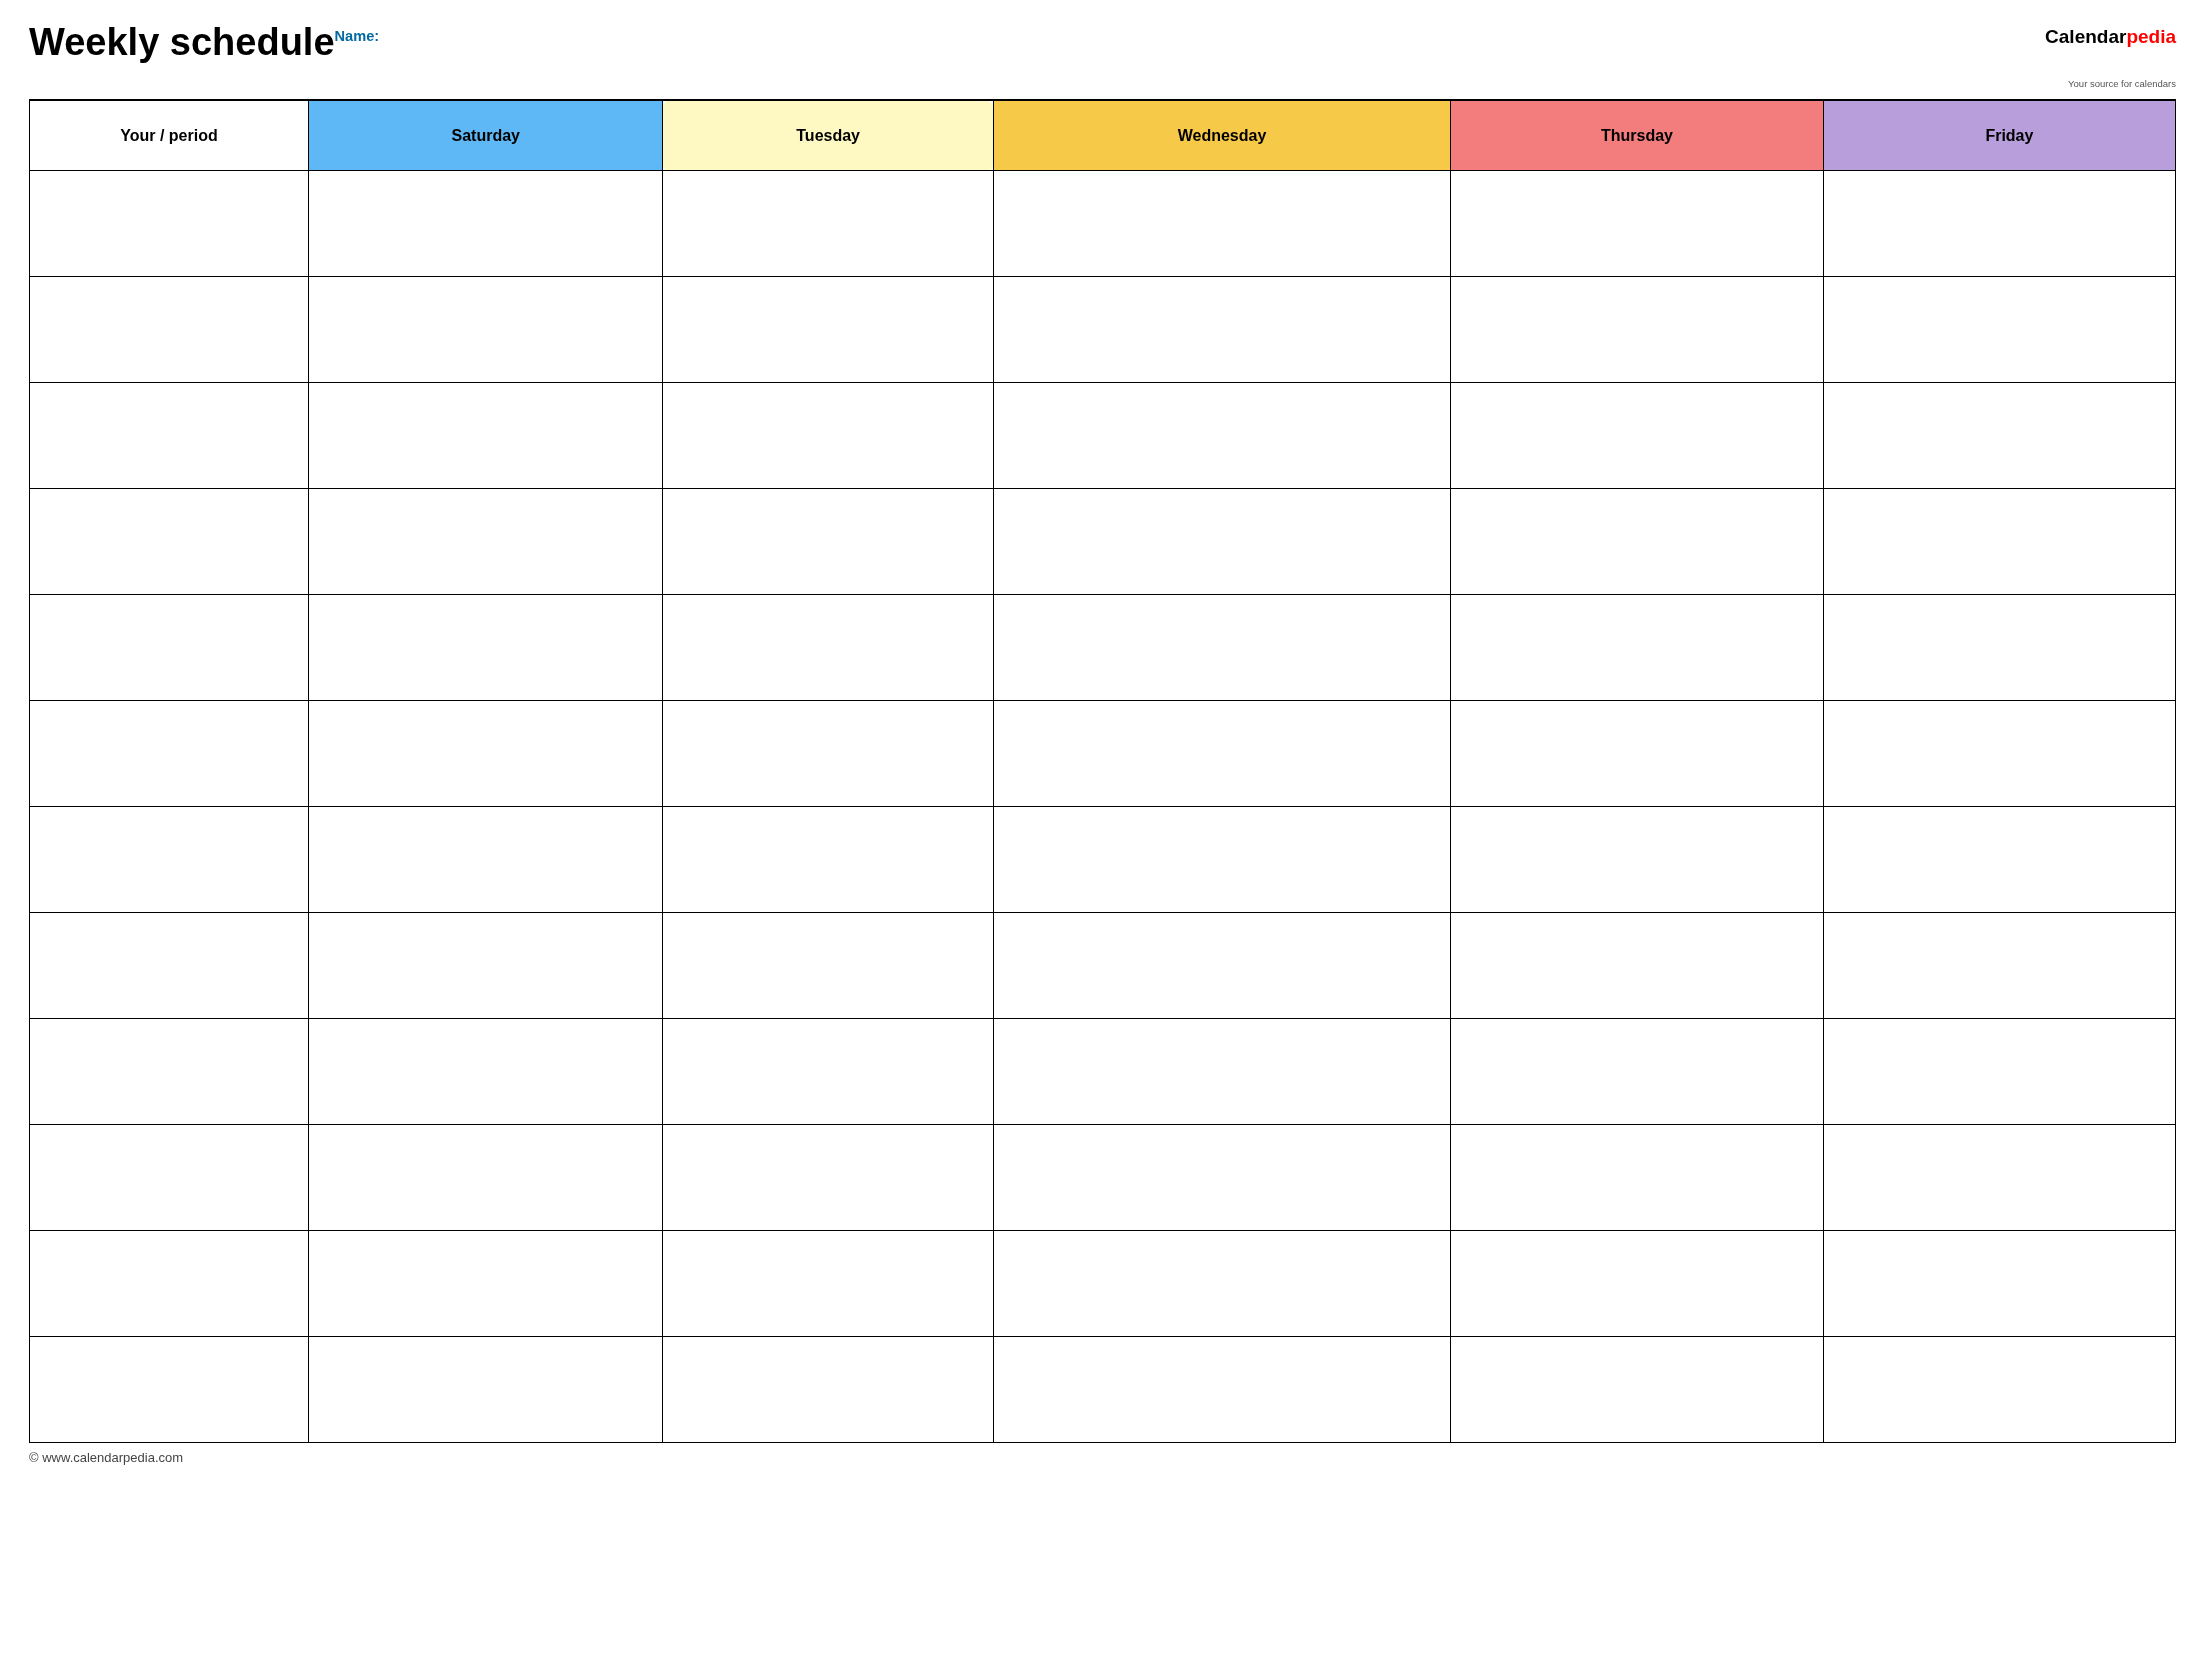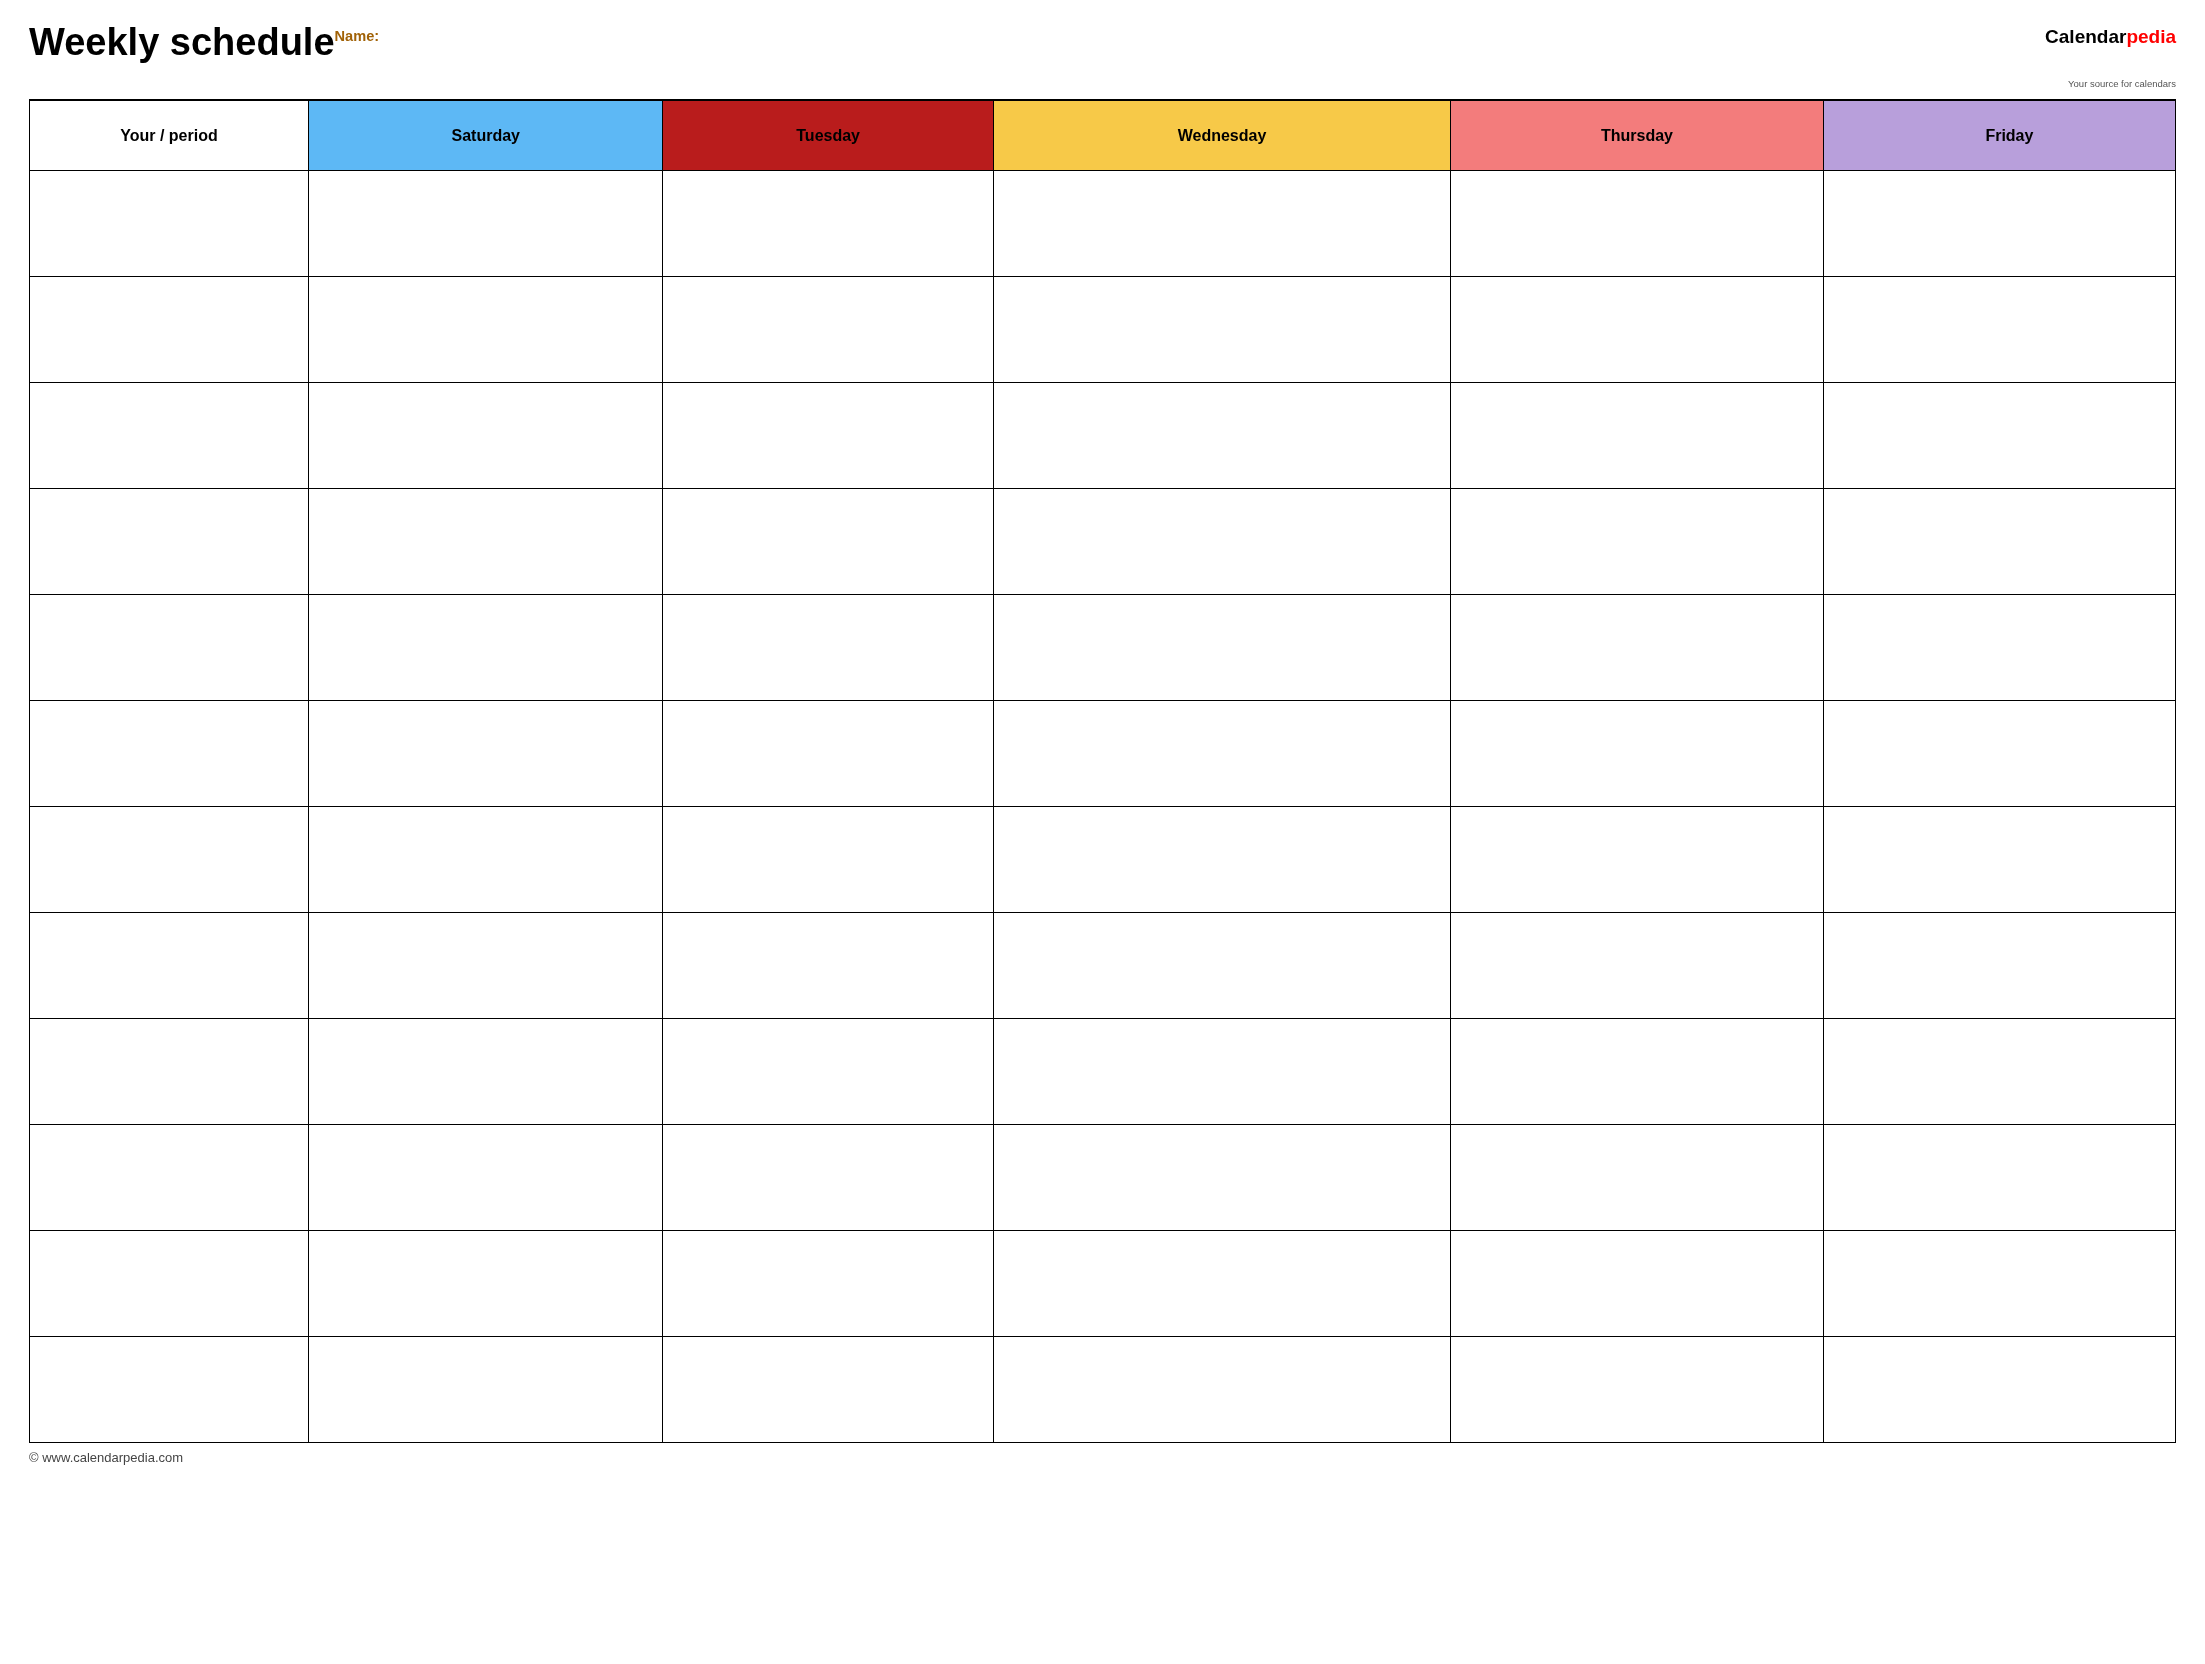--- a/index.html
+++ b/index.html
@@ -30,21 +30,21 @@
     .page-title {
       font-size: 38px;
       font-weight: bold;
       color: #000000;
       line-height: 1.1;
     }
 
     .name-label {
       font-size: 14.6px;
       font-weight: bold;
-      color: #a16207;
+      color: #0369a1;
       margin-top: 5.9px;
     }
 
     .logo-section {
       display: flex;
       flex-direction: column;
       align-items: flex-end;
       padding-top: 3.7px;
       gap: 28px;
     }
@@ -102,21 +102,22 @@
       width: 13%;
       background-color: #ffffff;
       border: 1.5px solid #000000;
     }
 
     .col-monday {
       background-color: #5db8f5;
     }
 
     .col-tuesday {
-      background-color: #b91c1c;
+      background-color: #fef9c3;
+      border-radius: 6px;
     }
 
     .col-wednesday {
       background-color: #f7c948;
     }
 
     .col-thursday {
       background-color: #f37c7c;
     }
 

